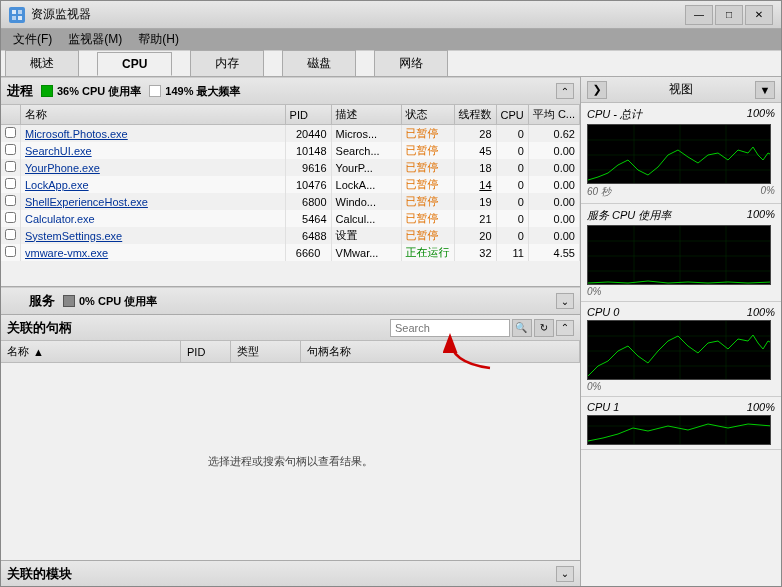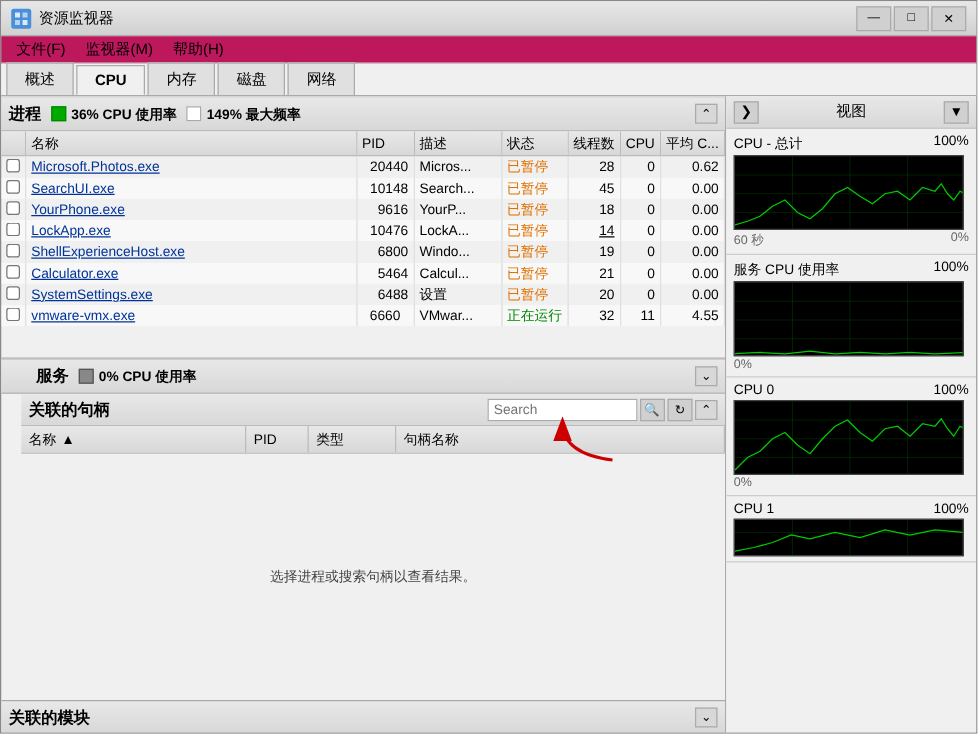--- a/index.html
+++ b/index.html
@@ -55,48 +55,48 @@
       height: 20px;
       background: #d0d0d0;
       border: 1px solid #aaa;
       cursor: pointer;
       display: flex;
       align-items: center;
       justify-content: center;
       font-size: 10px;
     }
     .menu-bar {
-      background: #be185d;
+      background: #a3a3a3;
       height: 22px;
       display: flex;
       align-items: center;
       padding: 0 4px;
       border-bottom: 1px solid #ccc;
     }
     .menu-item {
       padding: 2px 8px;
       cursor: pointer;
       font-size: 12px;
     }
     .tabs-bar {
       background: #f0f0f0;
       height: 26px;
       display: flex;
       align-items: flex-end;
       padding: 0 4px;
       border-bottom: 1px solid #aaa;
     }
     .tab {
-      padding: 4px 14px;
+      padding: 4px 24px;
       cursor: pointer;
       font-size: 12px;
       background: #e0e0e0;
       border: 1px solid #aaa;
       border-bottom: none;
-      margin-right: 2px;
+      margin-right: 18px;
     }
     .tab.active {
       background: #f0f0f0;
       border-bottom: 1px solid #f0f0f0;
       font-weight: bold;
     }
     .main-area {
       display: flex;
       flex: 1;
       overflow: hidden;
@@ -194,21 +194,20 @@
       height: 28px;
       border-bottom: 1px solid #aaa;
       padding-left: 28px;
     }
     
     .handles-section {
       flex: 1;
       display: flex;
       flex-direction: column;
       overflow: hidden;
-      padding-left: 16px;
     }
     .handles-header {
       background: linear-gradient(to bottom, #e8e8e8, #d8d8d8);
       border-bottom: 1px solid #bbb;
       height: 26px;
       display: flex;
       align-items: center;
       padding: 0 6px;
       justify-content: space-between;
     }
@@ -276,20 +275,21 @@
       border: 1px solid #aaa;
       display: flex;
       align-items: center;
       justify-content: center;
       cursor: pointer;
       font-size: 11px;
     }
     .graph-section {
       padding: 4px 6px;
       border-bottom: 1px solid #ccc;
+      font-style: italic;
     }
     .graph-label {
       font-size: 11px;
       display: flex;
       justify-content: space-between;
       margin-bottom: 2px;
     }
     .graph-canvas {
       width: 184px;
       height: 60px;
@@ -457,21 +457,21 @@
       <td style="color:#003399;text-decoration:underline;cursor:pointer;">ShellExperienceHost.exe</td>
       <td style="text-align:right;">6800</td>
       <td>Windo...</td>
       <td class="status-suspended">已暂停</td>
       <td style="text-align:right;">19</td>
       <td style="text-align:right;">0</td>
       <td style="text-align:right;">0.00</td>
     </tr>
                 <tr>
       <td class="checkbox-cell"><input type="checkbox" style="width: 11px; height: 11px;"></td>
-      <td style="color:#003399;text-decoration:underline;cursor:pointer;">Calculator.exe</td>
+      <td style="color:#003399;cursor:pointer;">Calculator.exe</td>
       <td style="text-align:right;">5464</td>
       <td>Calcul...</td>
       <td class="status-suspended">已暂停</td>
       <td style="text-align:right;">21</td>
       <td style="text-align:right;">0</td>
       <td style="text-align:right;">0.00</td>
     </tr>
                 <tr>
       <td class="checkbox-cell"><input type="checkbox" style="width: 11px; height: 11px;"></td>
       <td style="color:#003399;text-decoration:underline;cursor:pointer;">SystemSettings.exe</td>

